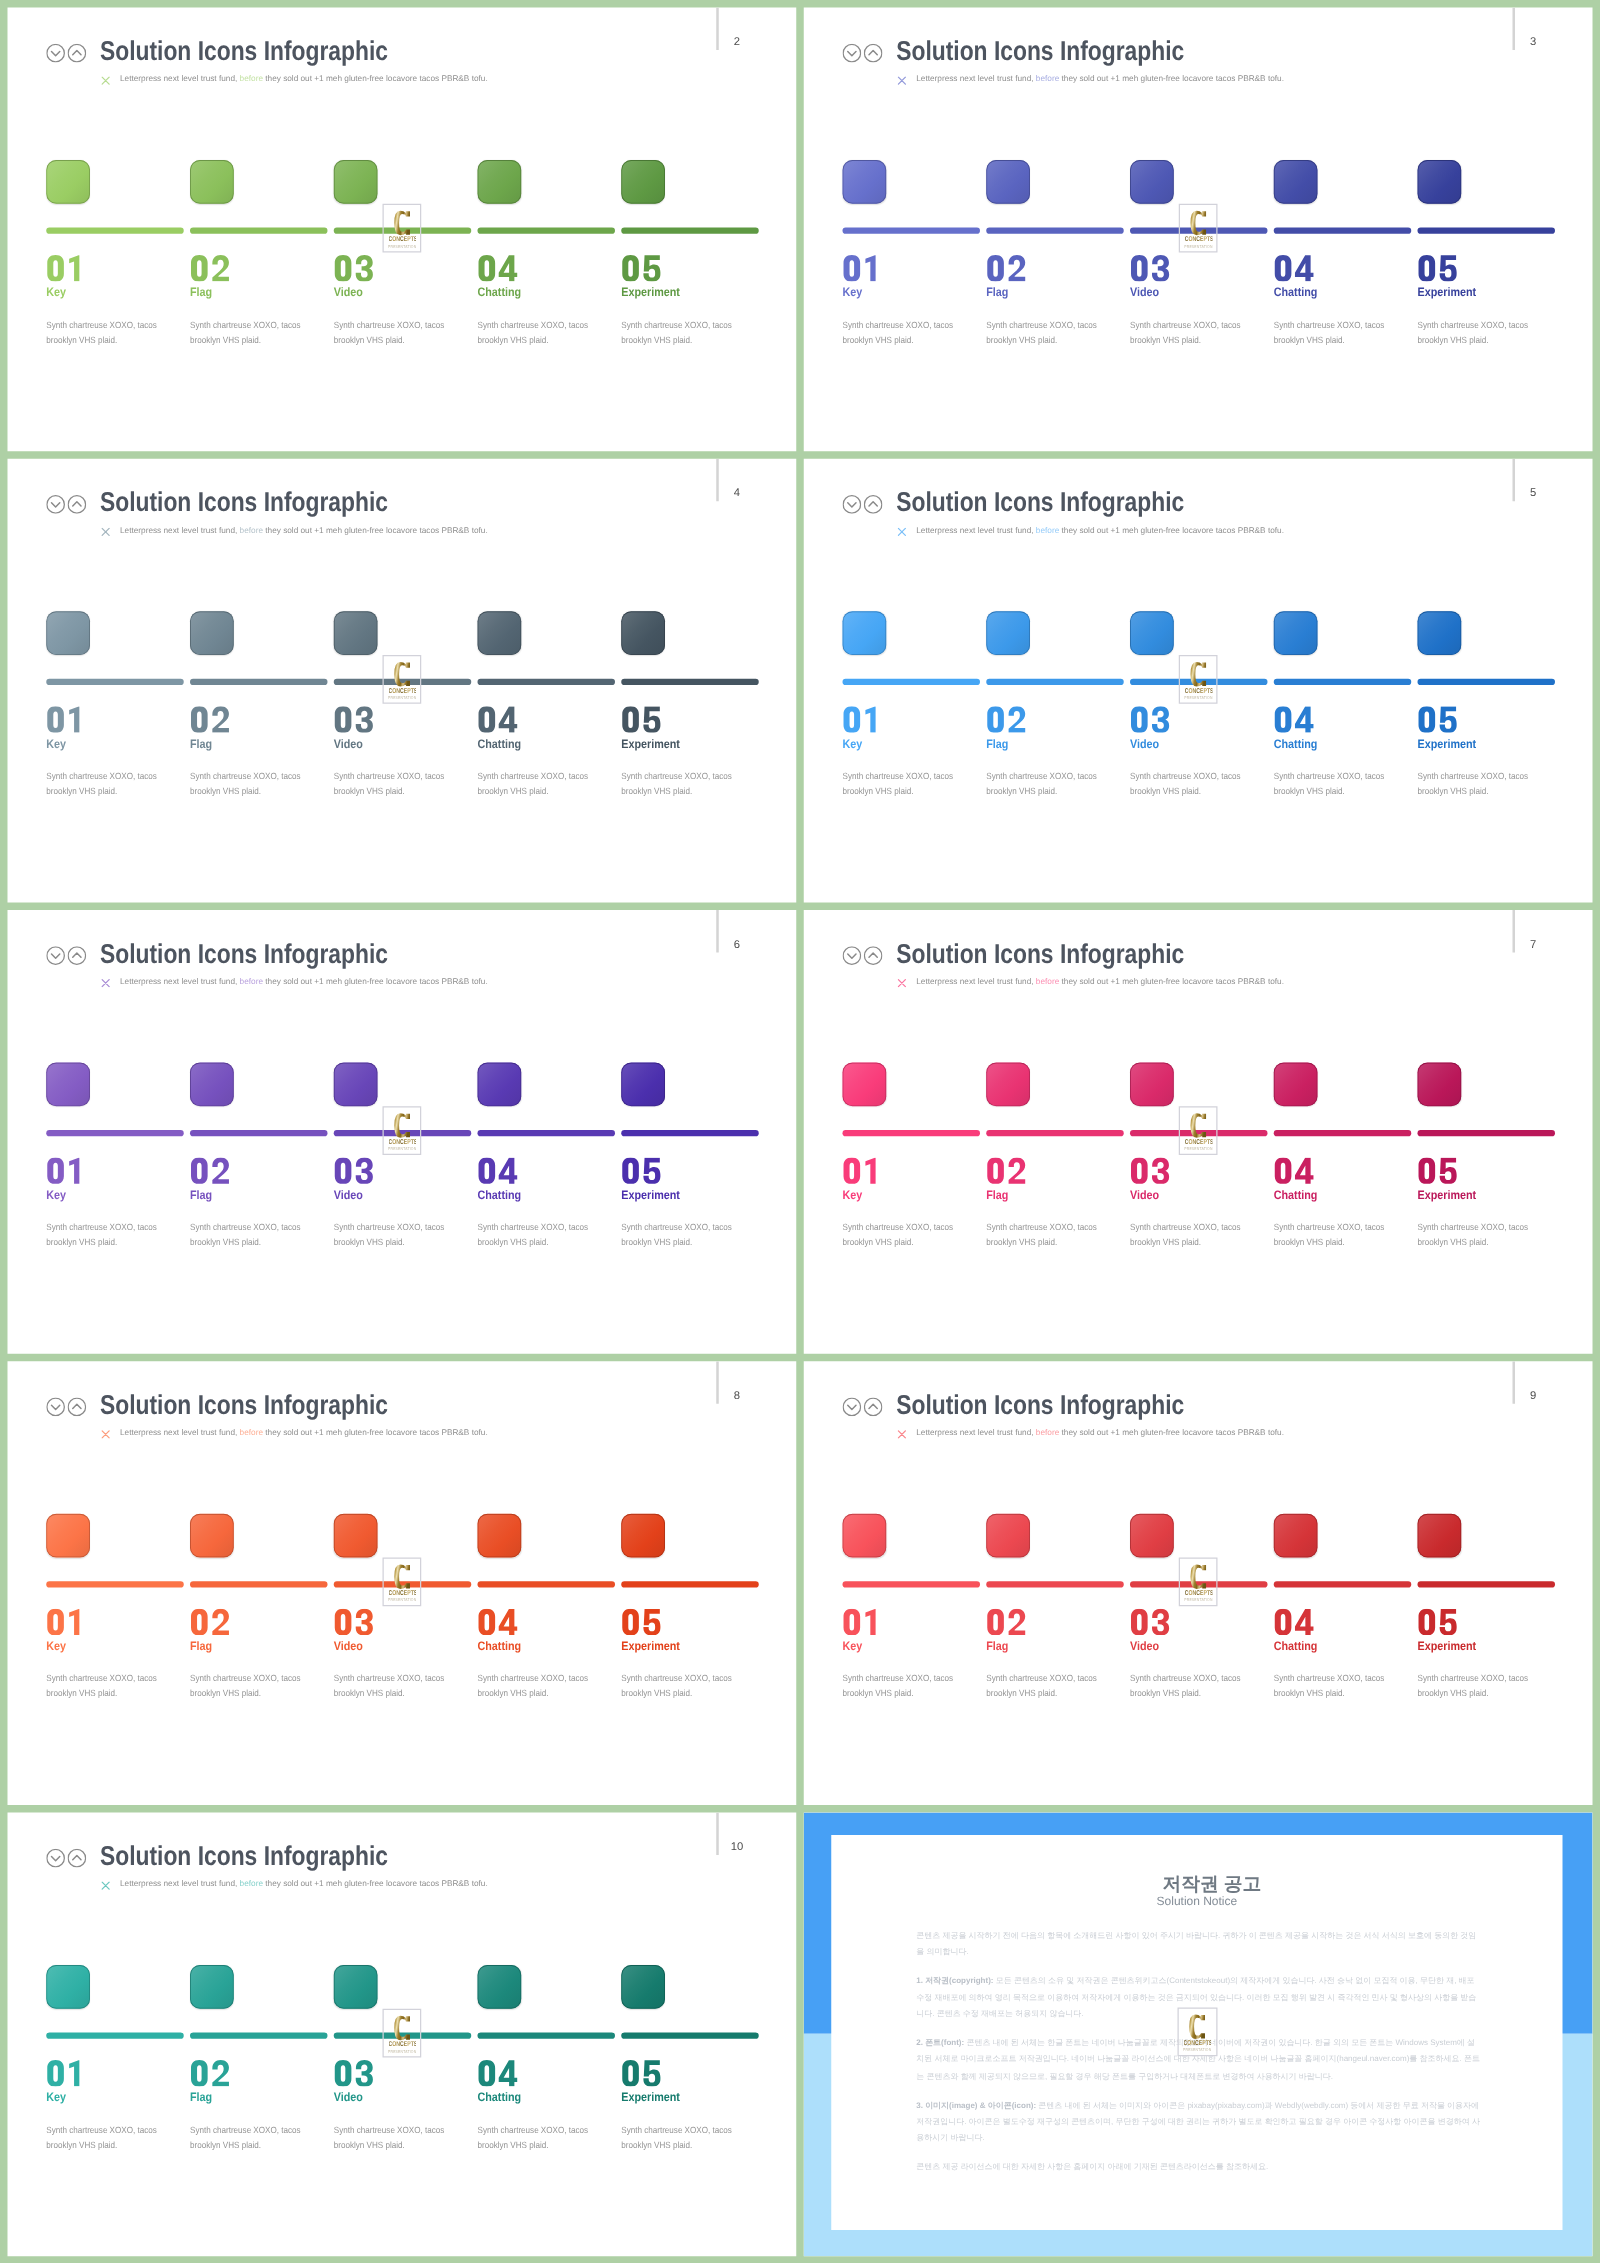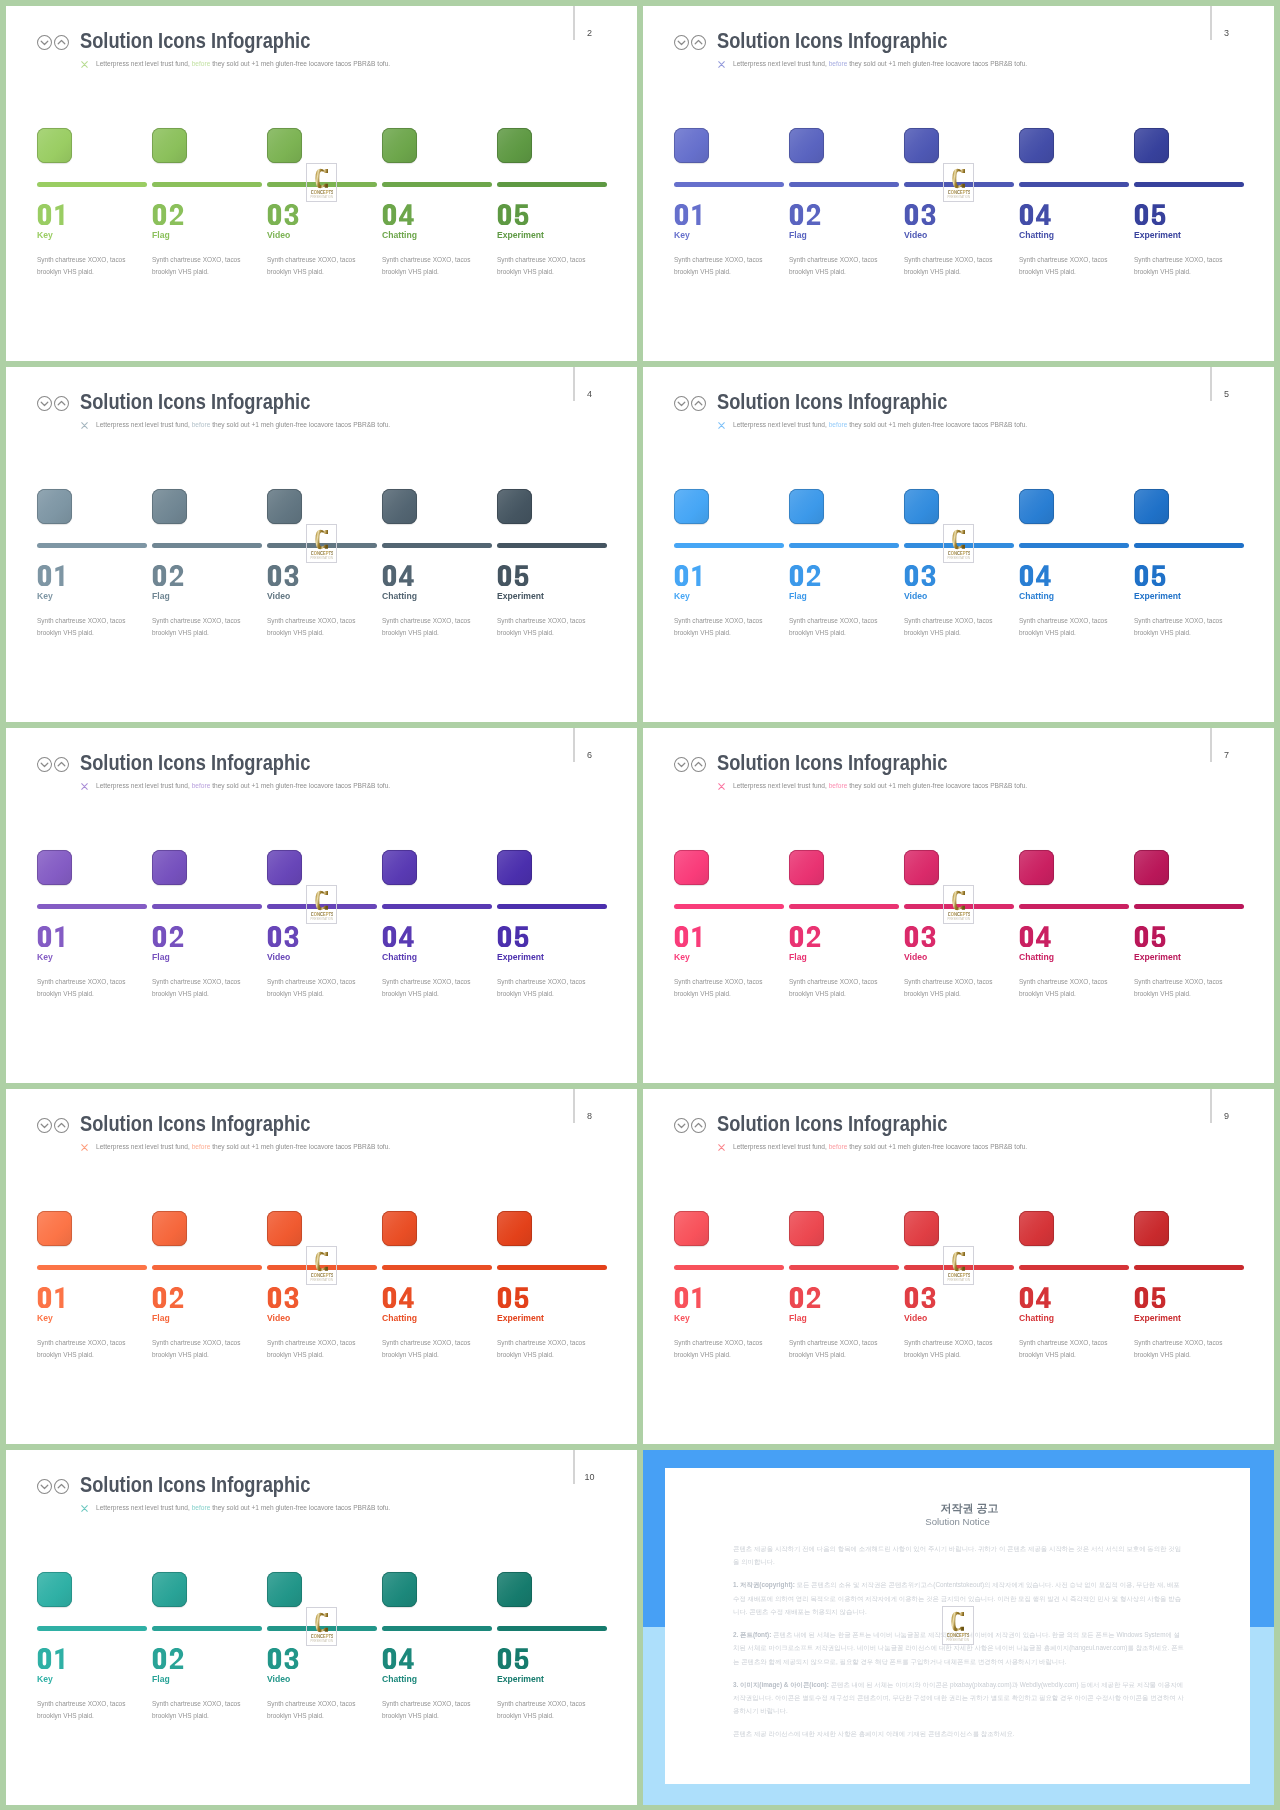--- a/index.html
+++ b/index.html
@@ -53,21 +53,21 @@
           -webkit-background-clip:text;background-clip:text;color:transparent;}
   .wm .w2{position:absolute;left:0;right:0;top:31.2px;text-align:center;font-size:3.4px;
           letter-spacing:0.2px;line-height:4px;color:#c3bba6;
           transform:scaleX(0.8);transform-origin:center top;}
 
   
   .cp{position:absolute;background:#ffffff;}
   .cp .band-top{position:absolute;left:0;top:0;width:100%;height:177px;background:#3d9bef;}
   .cp .band-bot{position:absolute;left:0;top:177px;width:100%;height:178px;background:#a9dcfa;}
   .cp .paper{position:absolute;left:22px;top:18px;width:585px;height:316px;background:#fff;}
-  .cp .ttl{position:absolute;left:0;right:0;top:32px;text-align:center;font-size:11px;
+  .cp .ttl{position:absolute;left:0;right:0;top:32px;text-align:center;font-size:15px;
            font-weight:700;color:#6f7983;line-height:16px;margin-left:24px;}
   .cp .ttl2{position:absolute;left:0;right:0;top:48px;text-align:center;font-size:9.6px;
             color:#848d97;line-height:11px;}
   .cp .body{position:absolute;left:68px;top:74px;width:452px;font-size:6.4px;
             line-height:13.3px;color:#c9ced4;letter-spacing:0px;}
   .cp .body p{margin-bottom:9.8px;}
   .cp .body b{font-weight:700;color:#b9bfc7;}
 </style>
 </head>
 <body>

